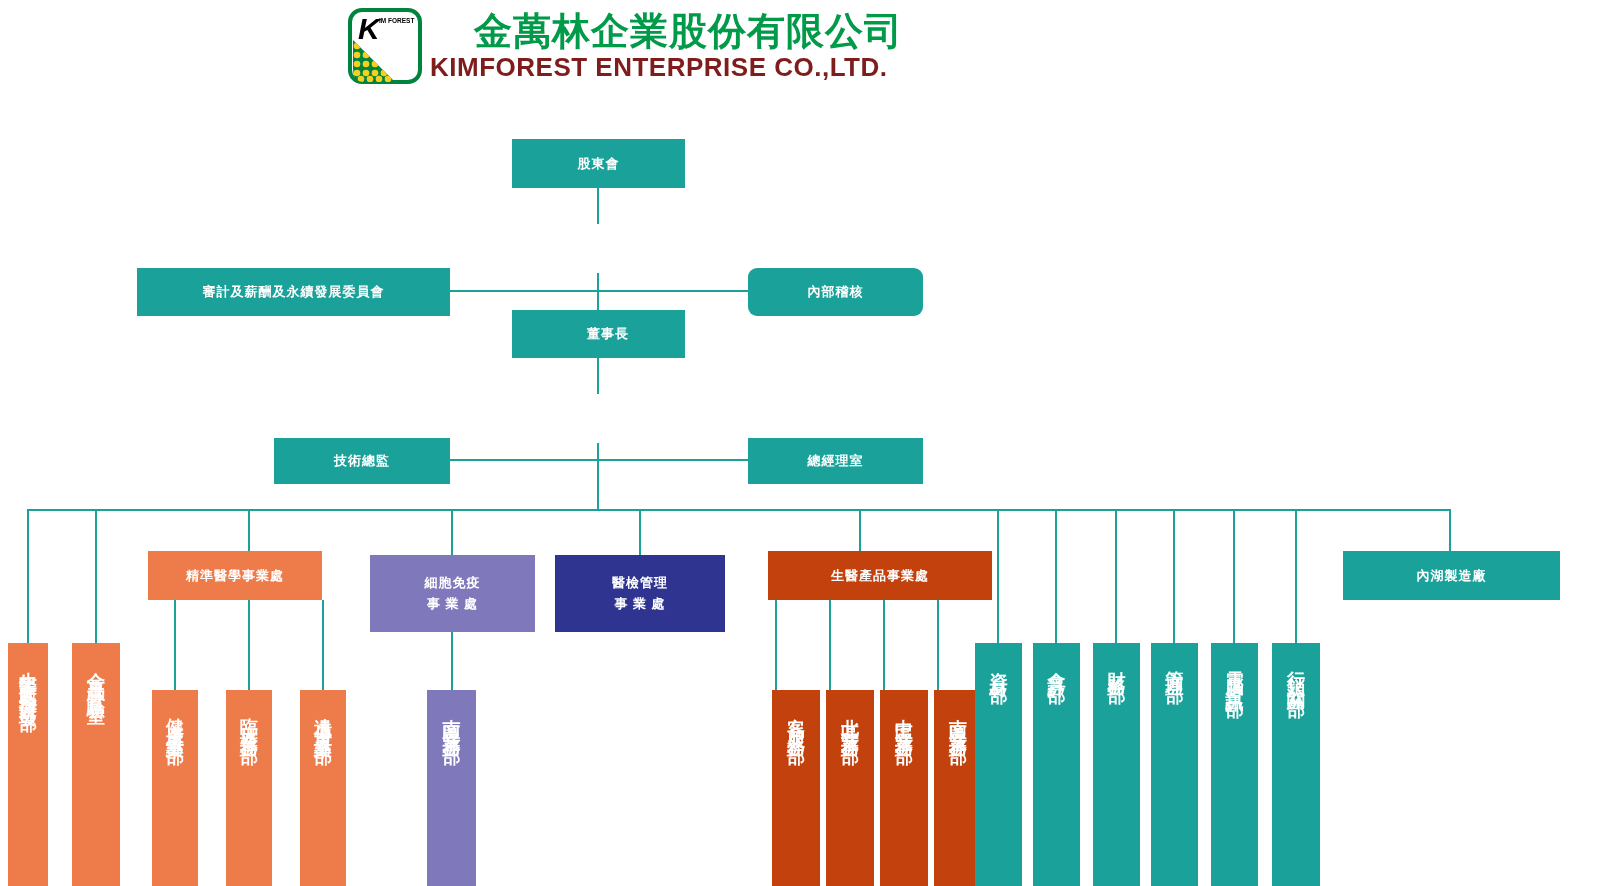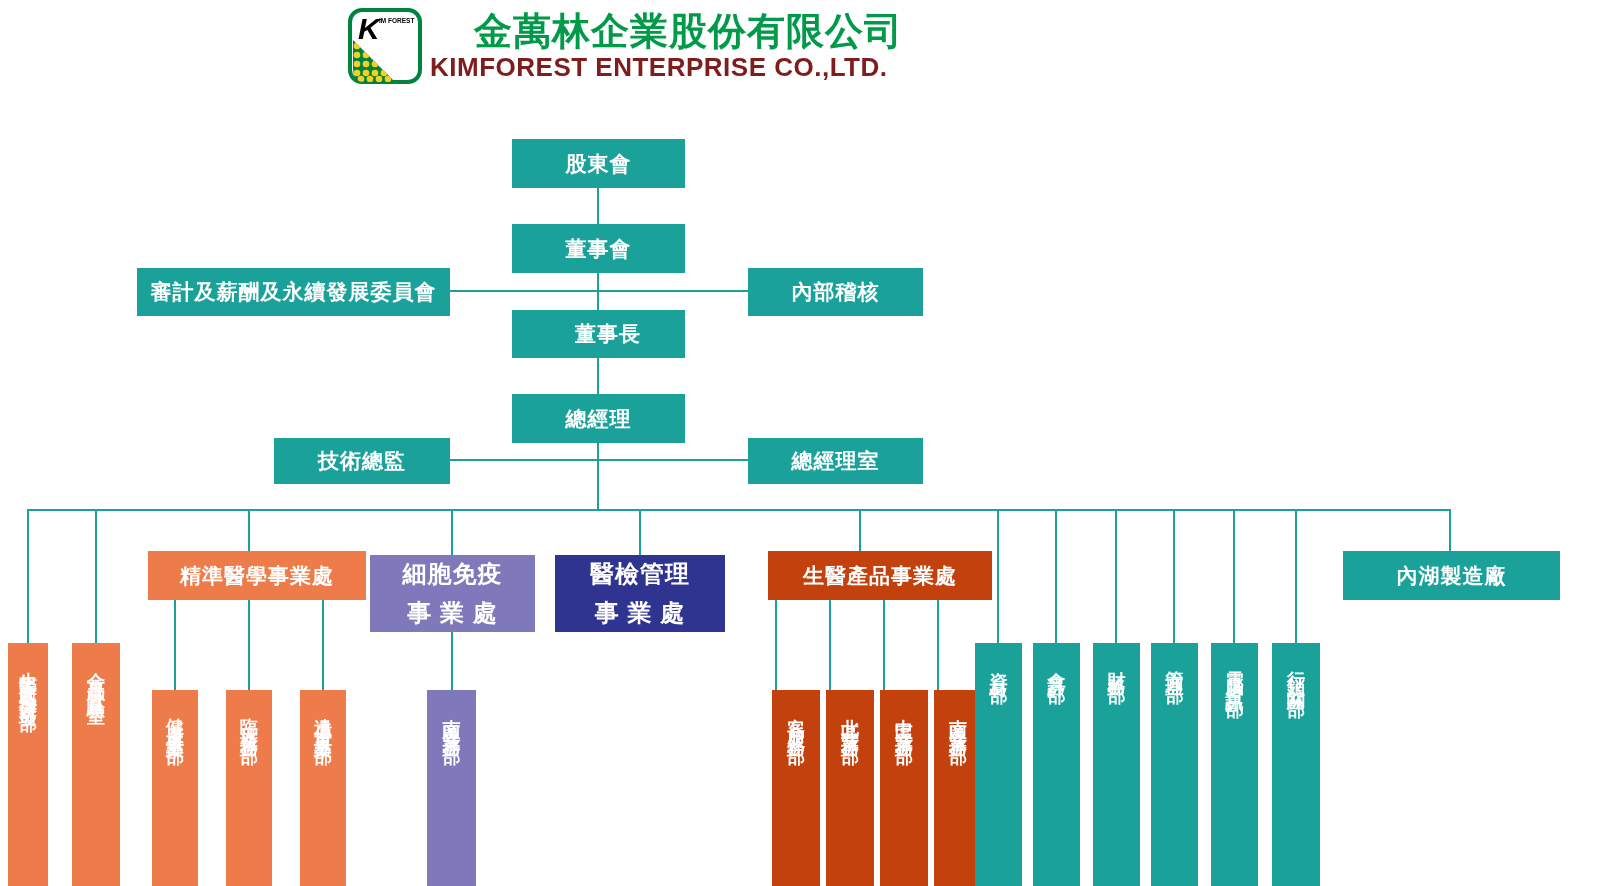--- a/index.html
+++ b/index.html
@@ -16,36 +16,36 @@
   .line { position: absolute; background: #1aa29a; }
 
   
   .box { position: absolute; color: #ffffff; font-weight: 700; display: flex; align-items: center; justify-content: center; text-align: center; }
   .teal   { background: #1aa29a; }
   .orange { background: #ee7b4a; }
   .purple { background: #7f78ba; }
   .navy   { background: #2e3490; }
   .blue   { background: #c2410c; margin-left: 20px; }
 
-  .h-label { font-size: 21px; letter-spacing: 1px; font-family: Liberation Serif, serif; }
-  .two-line { flex-direction: column; font-size: 24px; line-height: 1.6; letter-spacing: 1px; }
+  .h-label { font-size: 13px; letter-spacing: 1px; font-family: Liberation Serif, serif; }
+  .two-line { flex-direction: column; font-size: 13px; line-height: 1.6; letter-spacing: 1px; }
   .vbox { writing-mode: vertical-rl; text-orientation: upright; justify-content: flex-start; align-items: center; padding-top: 14px; font-size: 18px; letter-spacing: 7px; line-height: 1; }
   .vbox.tight { letter-spacing: 6px; }
 
   
   #n-shareholders     { left: 512px; top: 139px; width: 173px; height: 49px; }
   #n-board            { left: 512px; top: 224px; width: 173px; height: 49px; }
   #n-committee        { left: 137px; top: 268px; width: 313px; height: 48px; }
-  #n-internal-audit   { left: 748px; top: 268px; width: 175px; height: 48px; }
+  #n-internal-audit   { left: 748px; top: 268px; width: 175px; height: 48px; border-radius: 9px; }
   #n-chairman         { left: 512px; top: 310px; width: 173px; height: 48px; padding-left: 19px; }
   #n-president        { left: 512px; top: 394px; width: 173px; height: 49px; }
   #n-cto              { left: 274px; top: 438px; width: 176px; height: 46px; }
   #n-president-office { left: 748px; top: 438px; width: 175px; height: 46px; }
 
-  #n-precision   { left: 148px;  top: 551px; width: 218px; height: 49px; }
+  #n-precision   { left: 148px;  top: 551px; width: 174px; height: 49px; }
   #n-cell        { left: 370px;  top: 555px; width: 165px; height: 77px; }
   #n-medexam     { left: 555px;  top: 555px; width: 170px; height: 77px; }
   #n-bioproducts { left: 748px;  top: 551px; width: 224px; height: 49px; }
   #n-neihu       { left: 1343px; top: 551px; width: 217px; height: 49px; }
 
   #n-bigdata    { left: 8px;    top: 643px; width: 40px; height: 243px; }
   #n-lab        { left: 72px;   top: 643px; width: 48px; height: 243px; }
   #n-health     { left: 152px;  top: 690px; width: 46px; height: 196px; }
   #n-clinical   { left: 226px;  top: 690px; width: 46px; height: 196px; }
   #n-genetics   { left: 300px;  top: 690px; width: 46px; height: 196px; }
@@ -123,25 +123,23 @@
     <div class="line" style="left:248px;top:600px;width:2px;height:90px"></div>
     <div class="line" style="left:322px;top:600px;width:2px;height:90px"></div>
     <div class="line" style="left:451px;top:632px;width:2px;height:58px"></div>
     <div class="line" style="left:775px;top:600px;width:2px;height:90px"></div>
     <div class="line" style="left:829px;top:600px;width:2px;height:90px"></div>
     <div class="line" style="left:883px;top:600px;width:2px;height:90px"></div>
     <div class="line" style="left:937px;top:600px;width:2px;height:90px"></div>
   </div>
 
   <div id="n-shareholders" class="box teal h-label">股東會</div>
-  <div id="n-board" class="box teal h-label">董事會</div>
   <div id="n-committee" class="box teal h-label">審計及薪酬及永續發展委員會</div>
   <div id="n-internal-audit" class="box teal h-label">內部稽核</div>
   <div id="n-chairman" class="box teal h-label">董事長</div>
-  <div id="n-president" class="box teal h-label">總經理</div>
   <div id="n-cto" class="box teal h-label">技術總監</div>
   <div id="n-president-office" class="box teal h-label">總經理室</div>
 
   <div id="n-precision" class="box orange h-label">精準醫學事業處</div>
   <div id="n-cell" class="box purple two-line">
     <span>細胞免疫</span>
     <span>事 業 處</span>
   </div>
   <div id="n-medexam" class="box navy two-line">
     <span>醫檢管理</span>

